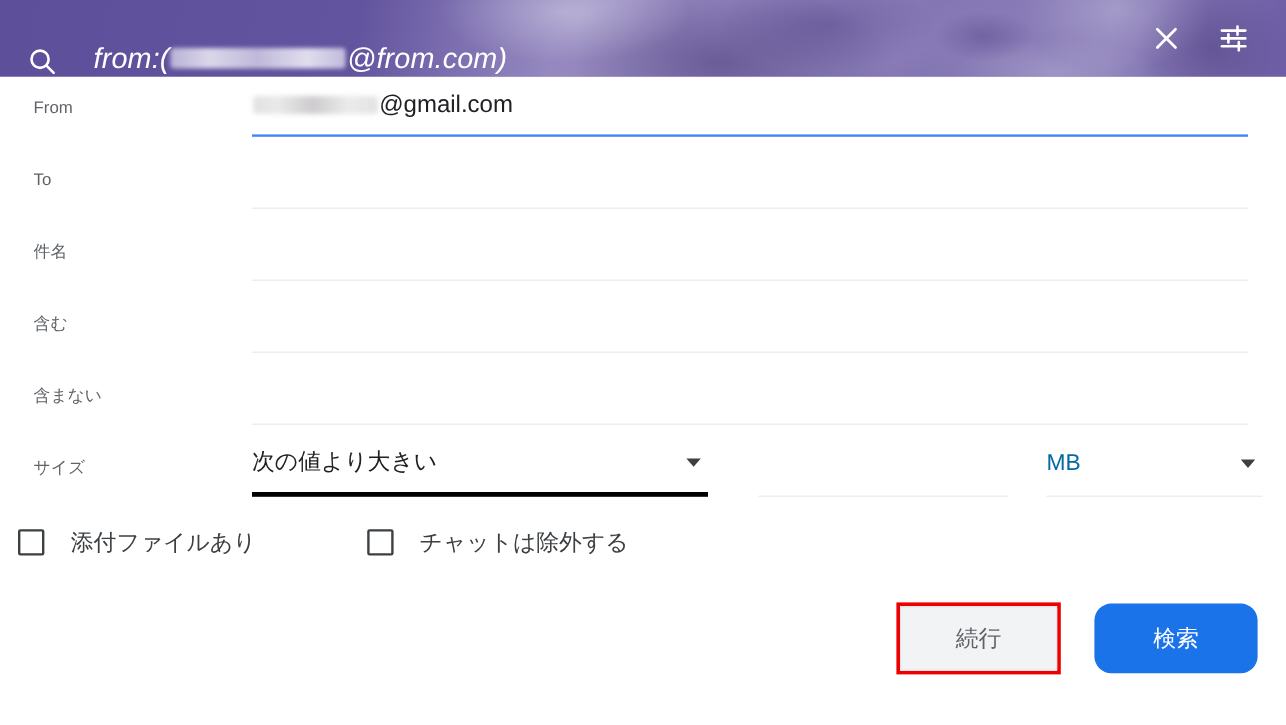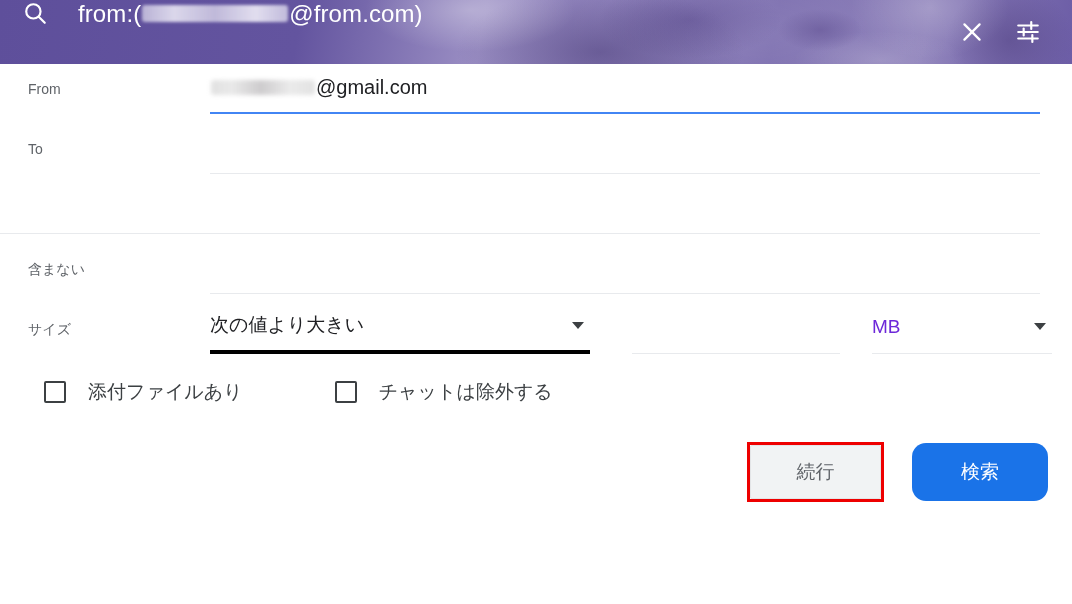--- a/index.html
+++ b/index.html
@@ -41,23 +41,24 @@
       radial-gradient(ellipse 90px 80px at 1010px 40px, rgba(84,68,132,0.55), rgba(84,68,132,0) 70%),
       radial-gradient(ellipse 120px 40px at 880px 60px, rgba(255,255,255,0.18), rgba(255,255,255,0) 72%),
       radial-gradient(ellipse 260px 120px at 760px 32px, rgba(255,255,255,0.10), rgba(255,255,255,0) 75%),
       linear-gradient(100deg, #5e4f9b 0%, #63549f 28%, #9b8fc4 45%, #8d80bb 58%, #7a6cae 72%, #8a7db8 86%, #6c5da6 100%);
     pointer-events: none;
   }
 
   .searchbar-inner {
     position: relative;
     display: flex;
-    align-items: flex-start;
+    align-items: flex-end;
     width: 100%;
     height: 100%;
+    font-style: italic;
   }
 
   .search-icon {
     width: 26px;
     height: 26px;
     margin-left: 22px;
     flex: 0 0 auto;
     color: #ffffff;
   }
   .search-icon svg { display: block; width: 26px; height: 26px; }
@@ -194,40 +195,40 @@
     flex: 0 0 180px;
     width: 180px;
     height: 50px;
     margin-left: 32px;
     margin-right: 32px;
     border-bottom: 1px solid #e8eaed;
     display: flex;
     align-items: center;
     justify-content: space-between;
     font-size: 19px;
-    color: #6d28d9;
+    color: #0369a1;
     padding-bottom: 4px;
     padding-right: 6px;
     cursor: pointer;
   }
 
   .caret {
     width: 0; height: 0;
     border-left: 6px solid transparent;
     border-right: 6px solid transparent;
     border-top: 7px solid #3c4043;
     flex: 0 0 auto;
   }
 
   
   .check-row {
     display: flex;
     align-items: center;
     height: 56px;
-    padding-left: 44px;
+    padding-left: 15px;
   }
   .check-item {
     display: flex;
     align-items: center;
     cursor: pointer;
     margin-right: 48px;
   }
   .checkbox {
     width: 22px;
     height: 22px;
@@ -341,25 +342,32 @@
   </div>
 
   <div class="field-row">
     <div class="field-label">To</div>
     <div class="field-input">
       <span class="field-value"></span>
     </div>
   </div>
 
   <div class="field-row">
+    <div class="field-label">件名</div>
     <div class="field-input">
       <span class="field-value"></span>
     </div>
   </div>
 
+  <div class="field-row">
+    <div class="field-label">含む</div>
+    <div class="field-input">
+      <span class="field-value"></span>
+    </div>
+  </div>
 
   <div class="field-row">
     <div class="field-label">含まない</div>
     <div class="field-input">
       <span class="field-value"></span>
     </div>
   </div>
 
   <div class="size-row">
     <div class="field-label">サイズ</div>

